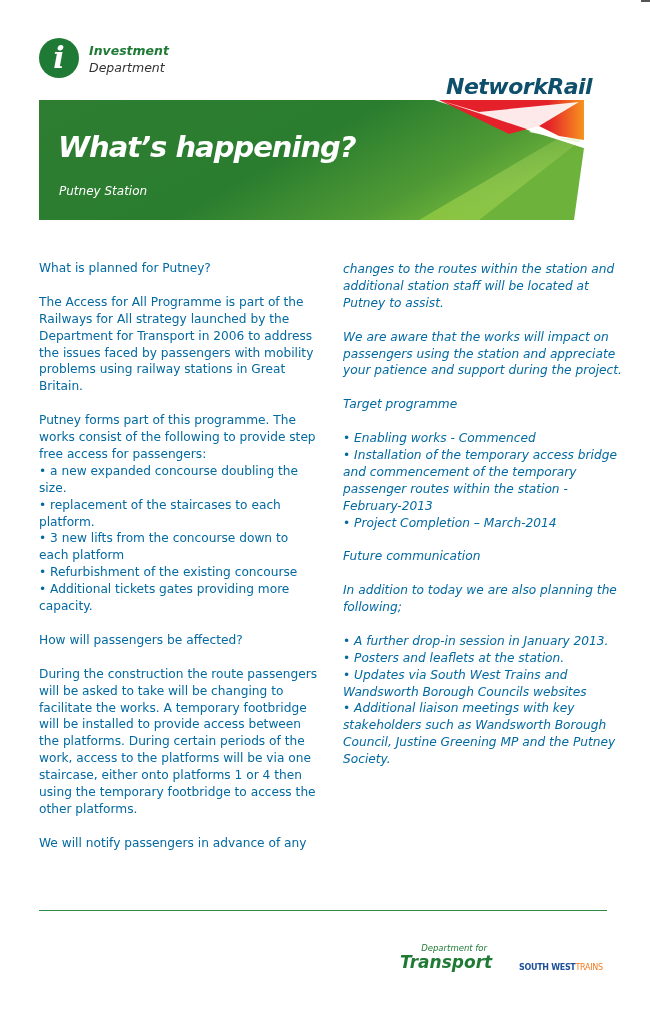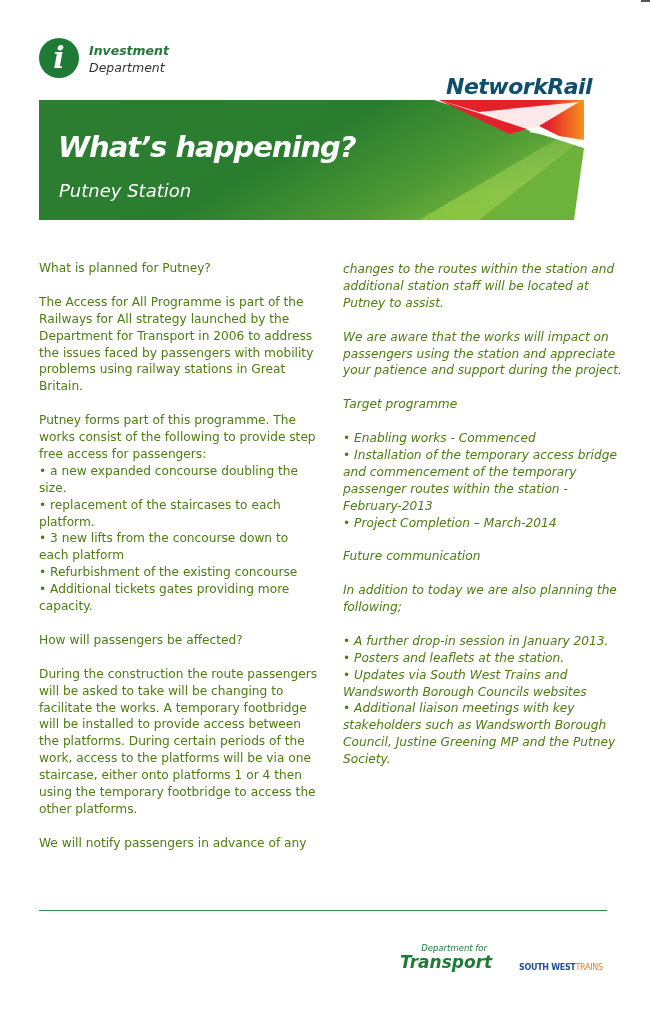--- a/index.html
+++ b/index.html
@@ -6,22 +6,22 @@
   body { width:650px; height:1027px; position:relative; overflow:hidden; font-family:"DejaVu Sans", sans-serif; color:#1a1a1a; }
   .info-badge { position:absolute; left:39px; top:38px; width:40px; height:40px; border-radius:50%; background:#1f7a35; }
   .info-badge span { position:absolute; left:0; right:0; top:2px; text-align:center; color:#fff; font-family:"DejaVu Serif", serif; font-style:italic; font-weight:bold; font-size:30px; line-height:36px; }
   .info-label { position:absolute; left:89px; top:42px; font-family:"DejaVu Sans", sans-serif; font-style:italic; font-size:12.5px; line-height:17px; }
   .info-label .l1 { color:#1f7a35; font-weight:bold; display:block; }
   .info-label .l2 { color:#333; display:block; }
   .banner { position:absolute; left:39px; top:98px; width:545px; height:122px; overflow:hidden; }
   .banner svg { position:absolute; left:0; top:0; }
   .nr-logo { position:absolute; left:446px; top:74px; font-family:"DejaVu Sans", sans-serif; font-weight:bold; font-style:italic; font-size:22px; color:#0e4f6b; letter-spacing:-0.5px; }
   .headline { position:absolute; left:58px; top:122px; color:#fff; font-family:"DejaVu Sans", sans-serif; font-style:italic; font-weight:bold; font-size:29px; letter-spacing:-1px; line-height:50px; }
-  .subline { position:absolute; left:59px; top:180px; color:#fff; font-family:"DejaVu Sans", sans-serif; font-style:italic; font-size:18px; line-height:22px; }
-  .col { position:absolute; top:260px; width:280px; font-family:"DejaVu Sans", sans-serif; font-size:12.2px; line-height:16.9px; color:#4d7c0f; }
+  .subline { position:absolute; left:59px; top:180px; color:#fff; font-family:"DejaVu Sans", sans-serif; font-style:italic; font-size:12px; line-height:22px; }
+  .col { position:absolute; top:260px; width:280px; font-family:"DejaVu Sans", sans-serif; font-size:12.2px; line-height:16.9px; color:#0369a1; }
   .col.left { left:39px; }
   .col.right { left:343px; top:261px;font-style:italic; }
   .col p { margin:0 0 16.9px 0; }
   .col .item { display:block; }
   .divider { position:absolute; left:39px; top:910px; width:568px; height:1px; background:#2e8b46; }
   .dft { position:absolute; left:400px; top:943px; text-align:right; width:87px; color:#1f7a35; font-family:"DejaVu Sans", sans-serif; font-style:italic; }
   .dft .small { display:block; font-size:8.5px; line-height:10px; }
   .dft .big { display:block; font-size:17px; font-weight:bold; line-height:18px; }
   .swt { position:absolute; left:519px; top:963px; font-family:"DejaVu Sans", sans-serif; font-size:8px; font-weight:bold; letter-spacing:-0.3px; }
   .swt .a { color:#1d4f9a; }

